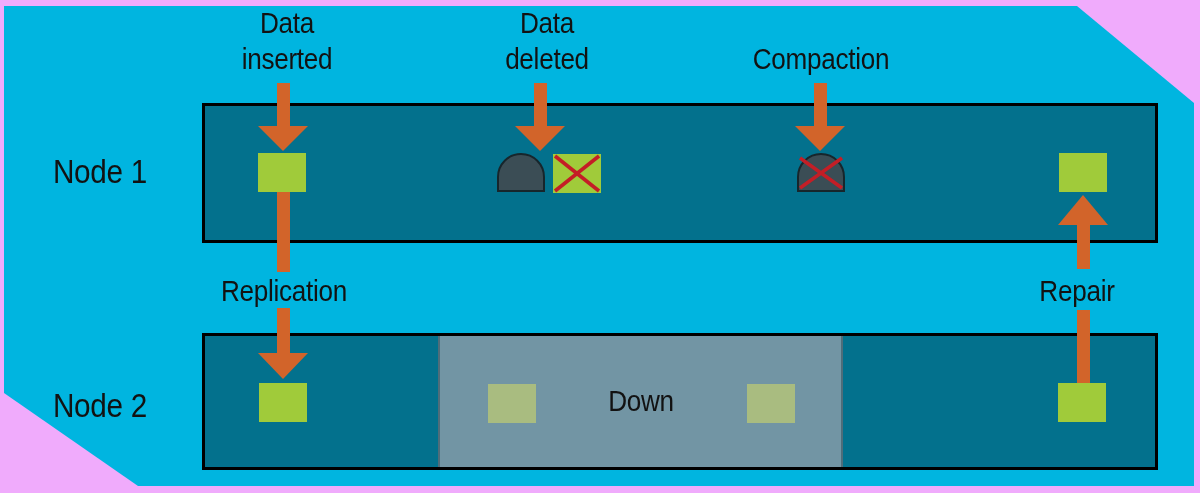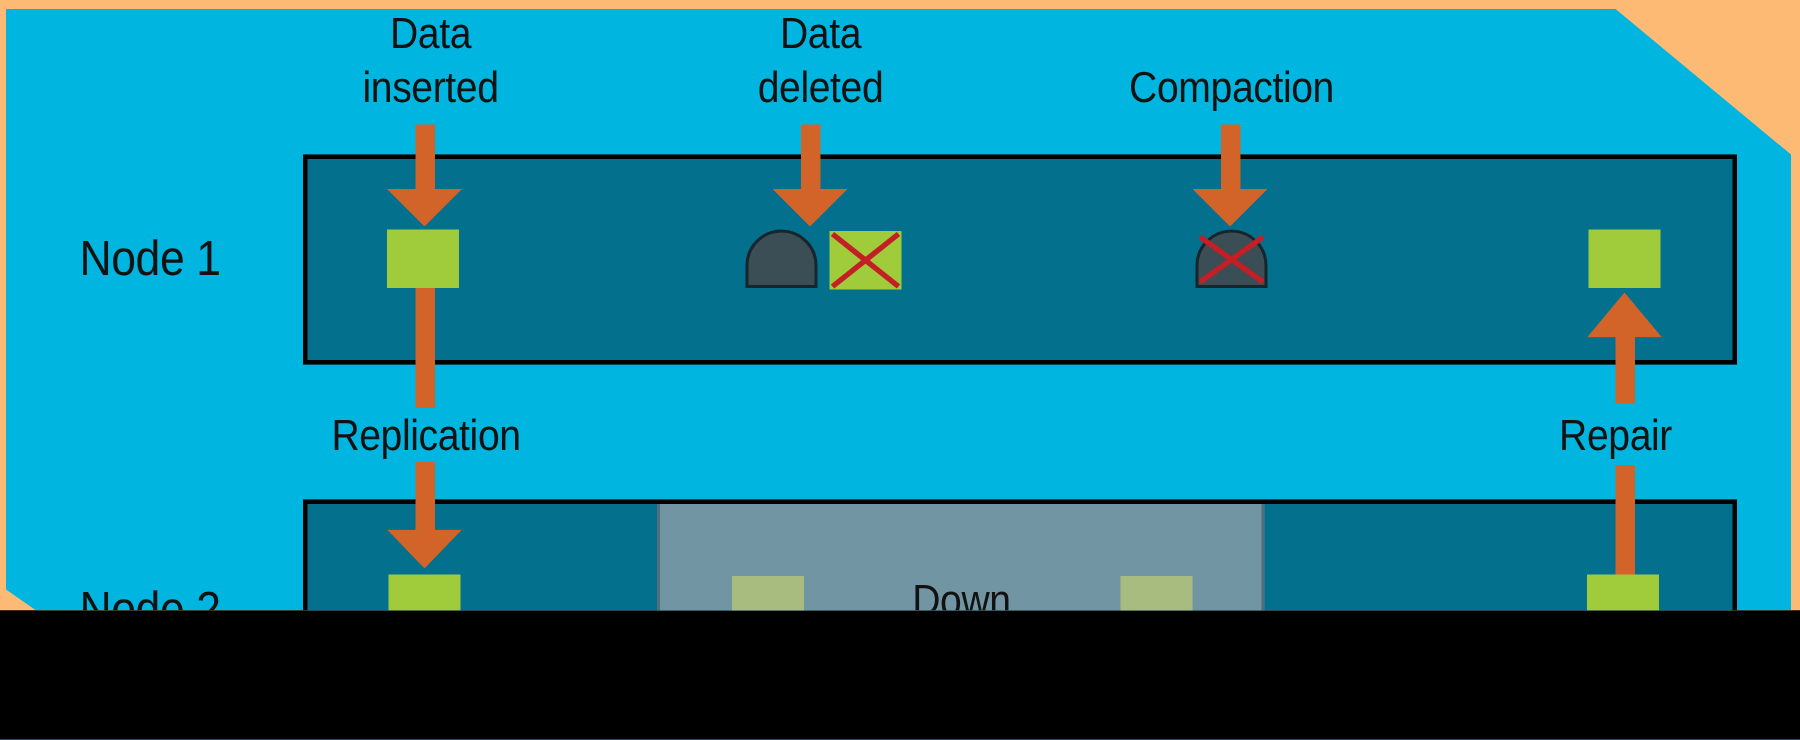--- a/index.html
+++ b/index.html
@@ -1,17 +1,17 @@
 <!DOCTYPE html>
 <html style="--panel: #00b5e0; --node_bar: #03718d; --down_overlay: #7295a4; --data_block: #a0cb3a; --faded_block: #a9bc80; --arrow: #d2642a; --tombstone: #3b4d55; --cross: #c41e26; --text: #121212; --outline: #000000;"><head>
 <meta charset="utf-8">
 <style>
   html, body { margin:0; padding:0; background:#000; }
   .stage {
-    position:relative; width:1200px; height:407px; background:#fdba74;
+    position:relative; width:1200px; height:493px; background:#f0abfc;
     font-family:"Liberation Sans", sans-serif; overflow:hidden;
   }
   .panel {
     position:absolute; inset:0; background:var(--panel,#00b5e0);
     clip-path: polygon(4px 6px, 1077px 6px, 1194px 103px, 1194px 486px, 138px 486px, 4px 393px);
   }
   .bar {
     position:absolute; background:var(--node_bar,#03718d);
     border:3px solid #000; box-sizing:border-box;
   }

